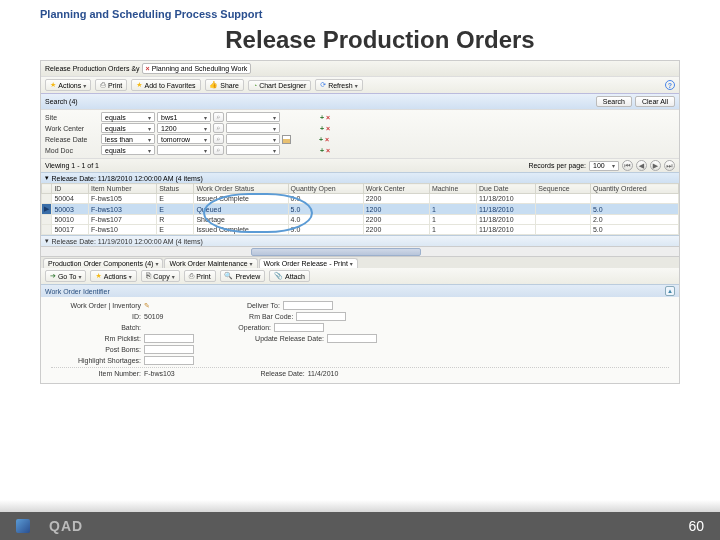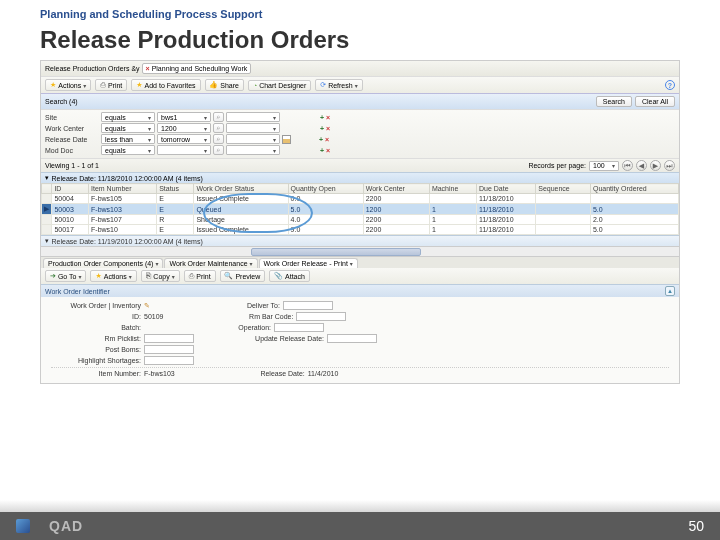--- a/index.html
+++ b/index.html
@@ -1,19 +1,19 @@
 <!DOCTYPE html>
 <html><head>
 <meta charset="utf-8">
 <style>
   * { box-sizing: border-box; margin: 0; padding: 0; }
   body { font-family: Arial, sans-serif; width: 720px; height: 540px; background: #fff; position: relative; }
   .slide { width: 720px; height: 540px; position: relative; border-radius: 19px; }
   .header-text { color: #2a4f8f; font-weight: bold; font-size: 11px; padding: 8px 0 0 40px; }
-  .title { color: #333; font-weight: bold; font-size: 24px; padding: 6px 0 6px 40px; }
+  .title { color: #333; font-weight: bold; font-size: 24px; padding: 6px 0 6px 40px; text-align: center; }
   .app { margin: 0 40px; border: 1px solid #ccc; font-size: 7px; background: #fff; }
   .tabbar { background: linear-gradient(#f5f5f0,#e8e8e0); padding: 2px 4px; display: flex; gap: 2px; align-items: center; }
   .tab-close { background: #fff; border: 1px solid #bbb; border-radius: 2px; padding: 1px 3px; display: flex; align-items: center; gap: 2px; }
   .xicon { color: #c33; font-weight: bold; cursor: pointer; }
   .toolbar { background: linear-gradient(#f8f8f5,#edede5); padding: 2px 4px; display: flex; gap: 4px; align-items: center; border-top: 1px solid #ddd; }
   .tbtn { background: linear-gradient(#fdfdfc,#eeeee8); border: 1px solid #ccc; border-radius: 2px; padding: 1px 4px; display: flex; align-items: center; gap: 2px; cursor: pointer; }
   .i-star { color: #f5b915; }
   .i-print { color: #555; }
   .i-thumb { color: #f5b915; }
   .i-design { color: #6aa84f; }
@@ -426,15 +426,15 @@
       </div>
     </div>
   </div>
 
   <div class="footer-grad"></div>
   <div class="footer">
     <div class="logo">
       <div class="logo-sq"></div>
       <div class="logo-txt">QAD</div>
     </div>
-    <div class="pgnum">50</div>
+    <div class="pgnum">60</div>
   </div>
 </div>
 
 </body></html>

